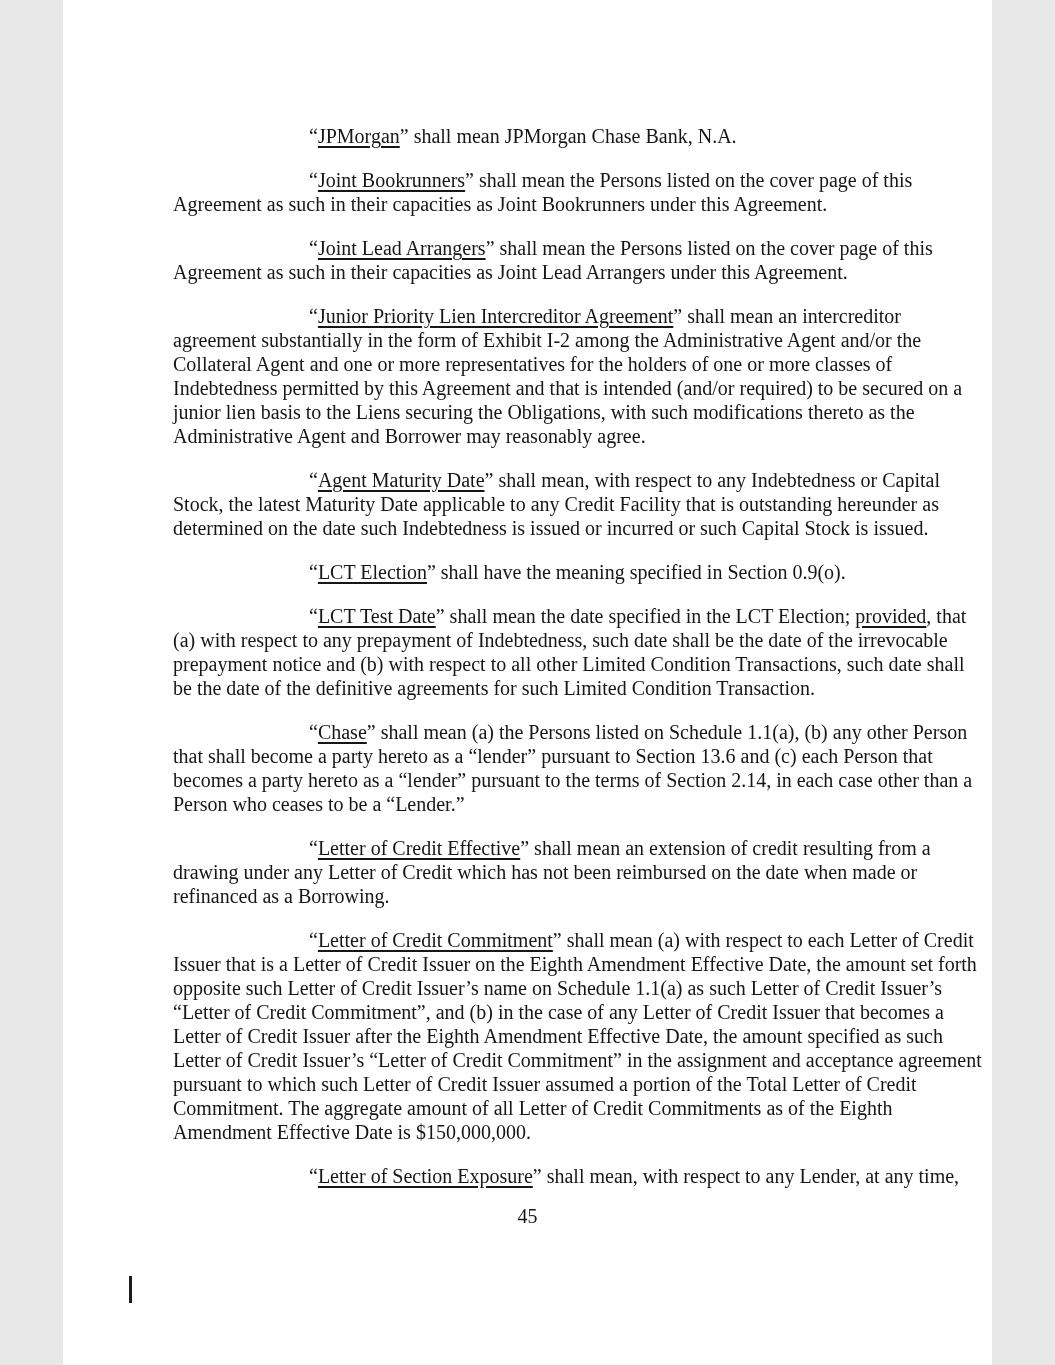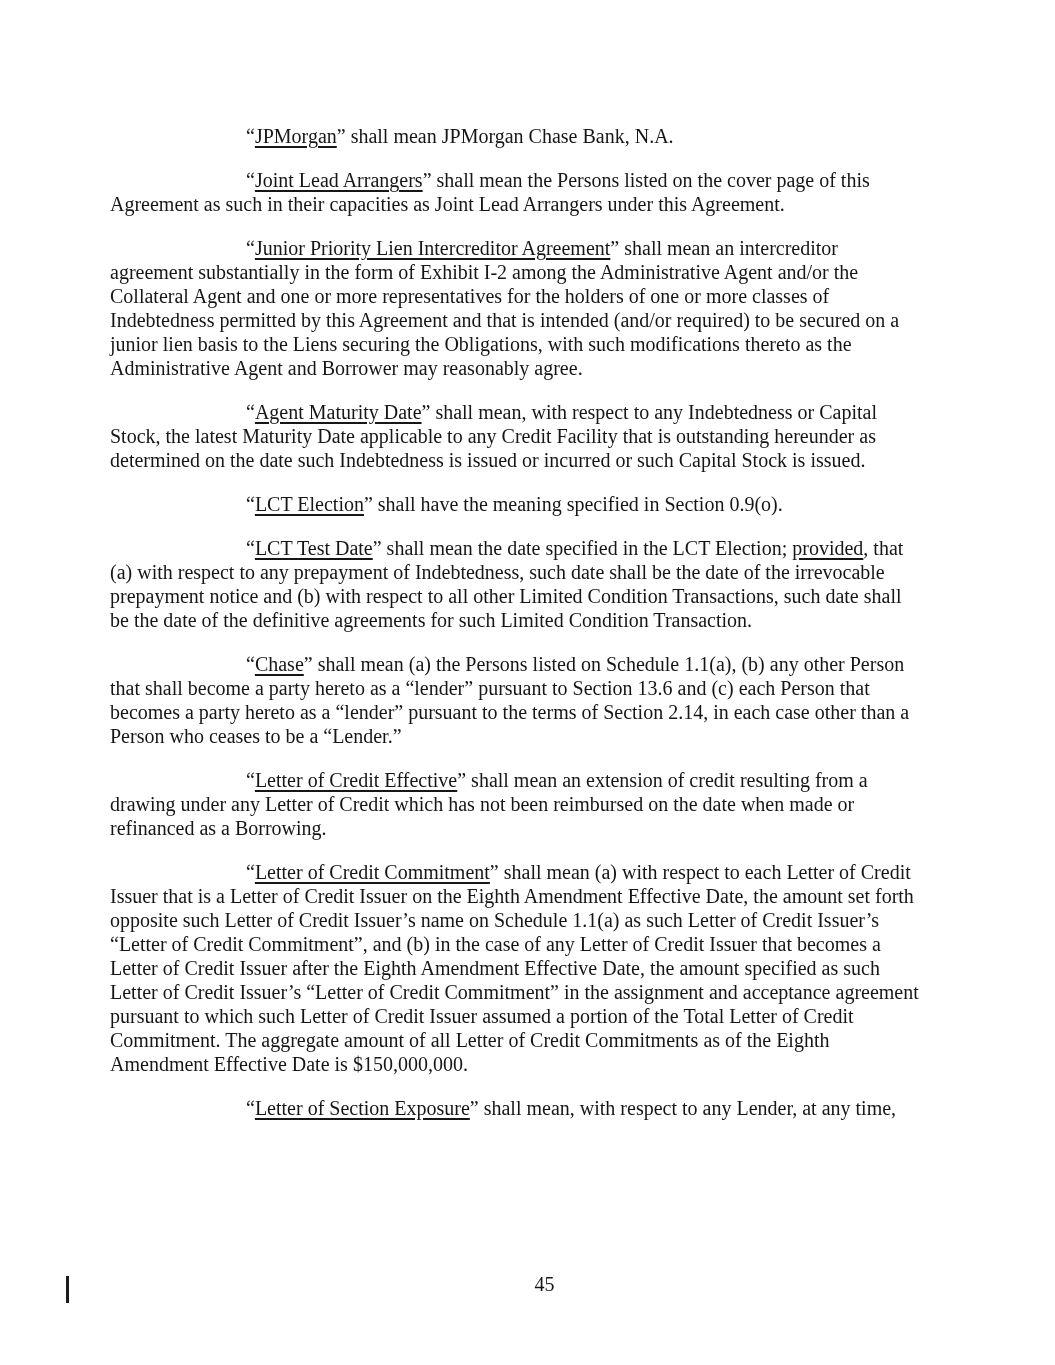--- a/index.html
+++ b/index.html
@@ -2,21 +2,21 @@
 <html><head>
 <meta charset="utf-8">
 <style>
   html, body {
     margin: 0;
     padding: 0;
     background: #e8e8e8;
   }
   .page {
     position: relative;
-    width: 1055px;
+    width: 929px;
     height: 1365px;
     background: #ffffff;
     margin: 0 auto;
     font-family: "Liberation Serif", "DejaVu Serif", serif;
     color: #161616;
     overflow: hidden;
   }
   .doc-body {
     position: absolute;
     left: 110px;
@@ -30,42 +30,42 @@
     margin: 0 0 20px 0;
     text-indent: 136px;
   }
   .u {
     text-decoration: underline;
     text-underline-offset: 3px;
   }
   .footer {
     position: absolute;
     left: 0;
-    top: 1272px;
+    top: 1204px;
     width: 100%;
     text-align: center;
     font-size: 20px;
     line-height: 24px;
-    padding-left: 17px;
   }
   .revision-bar {
     position: absolute;
     left: 66px;
     top: 1276px;
     width: 3px;
     height: 27px;
     background: #1c1c1c;
   }
 </style>
 </head>
 <body>
 
 <div class="page">
   <div class="doc-body">
       <p class="para"><span>“</span><span class="u">JPMorgan</span><span>” shall mean JPMorgan Chase Bank, N.A.</span></p>
+      <p class="para"><span>“</span><span class="u">Joint Bookrunners</span><span>” shall mean the Persons listed on the cover page of this Agreement as such in their capacities as Joint Bookrunners under this Agreement.</span></p>
       <p class="para"><span>“</span><span class="u">Joint Lead Arrangers</span><span>” shall mean the Persons listed on the cover page of this Agreement as such in their capacities as Joint Lead Arrangers under this Agreement.</span></p>
       <p class="para"><span>“</span><span class="u">Junior Priority Lien Intercreditor Agreement</span><span>” shall mean an intercreditor agreement substantially in the form of Exhibit I-2 among the Administrative Agent and/or the Collateral Agent and one or more representatives for the holders of one or more classes of Indebtedness permitted by this Agreement and that is intended (and/or required) to be secured on a junior lien basis to the Liens securing the Obligations, with such modifications thereto as the Administrative Agent and Borrower may reasonably agree.</span></p>
       <p class="para"><span>“</span><span class="u">Agent Maturity Date</span><span>” shall mean, with respect to any Indebtedness or Capital Stock, the latest Maturity Date applicable to any Credit Facility that is outstanding hereunder as determined on the date such Indebtedness is issued or incurred or such Capital Stock is issued.</span></p>
       <p class="para"><span>“</span><span class="u">LCT Election</span><span>” shall have the meaning specified in Section 0.9(o).</span></p>
       <p class="para"><span>“</span><span class="u">LCT Test Date</span><span>” shall mean the date specified in the LCT Election; </span><span class="u">provided</span><span>, that (a) with respect to any prepayment of Indebtedness, such date shall be the date of the irrevocable prepayment notice and (b) with respect to all other Limited Condition Transactions, such date shall be the date of the definitive agreements for such Limited Condition Transaction.</span></p>
       <p class="para"><span>“</span><span class="u">Chase</span><span>” shall mean (a) the Persons listed on Schedule 1.1(a), (b) any other Person that shall become a party hereto as a “lender” pursuant to Section 13.6 and (c) each Person that becomes a party hereto as a “lender” pursuant to the terms of Section 2.14, in each case other than a Person who ceases to be a “Lender.”</span></p>
       <p class="para"><span>“</span><span class="u">Letter of Credit Effective</span><span>” shall mean an extension of credit resulting from a drawing under any Letter of Credit which has not been reimbursed on the date when made or refinanced as a Borrowing.</span></p>
       <p class="para"><span>“</span><span class="u">Letter of Credit Commitment</span><span>” shall mean (a) with respect to each Letter of Credit Issuer that is a Letter of Credit Issuer on the Eighth Amendment Effective Date, the amount set forth opposite such Letter of Credit Issuer’s name on Schedule 1.1(a) as such Letter of Credit Issuer’s “Letter of Credit Commitment”, and (b) in the case of any Letter of Credit Issuer that becomes a Letter of Credit Issuer after the Eighth Amendment Effective Date, the amount specified as such Letter of Credit Issuer’s “Letter of Credit Commitment” in the assignment and acceptance agreement pursuant to which such Letter of Credit Issuer assumed a portion of the Total Letter of Credit Commitment. The aggregate amount of all Letter of Credit Commitments as of the Eighth Amendment Effective Date is $150,000,000.</span></p>
       <p class="para"><span>“</span><span class="u">Letter of Section Exposure</span><span>” shall mean, with respect to any Lender, at any time,</span></p>
     </div>

